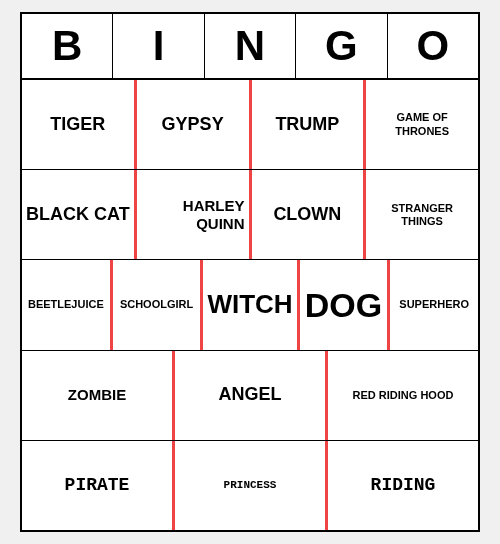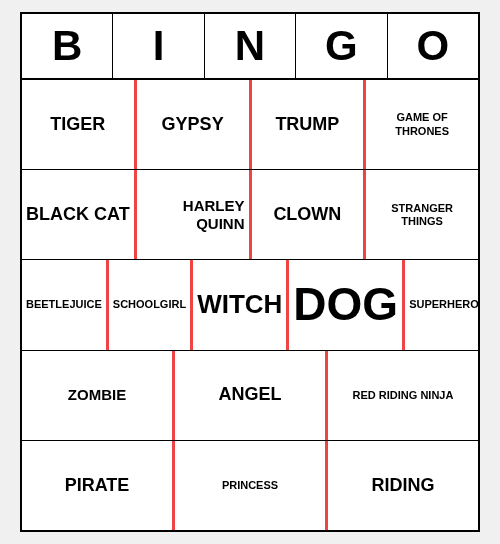--- a/index.html
+++ b/index.html
@@ -46,20 +46,21 @@
       flex: 1;
     }
 
     .bingo-row {
       display: flex;
       flex: 1;
       border-bottom: 1px solid #000;
     }
     .bingo-row:last-child {
       border-bottom: none;
+      font-family: Liberation Mono, monospace;
     }
 
     .bingo-cell {
       flex: 1;
       border-right: 3px solid #ef4444;
       display: flex;
       align-items: center;
       justify-content: center;
       text-align: center;
       padding: 4px;
@@ -80,21 +81,21 @@
       font-size: 15px;
       text-align: right;
     }
     .size-small {
       font-size: 11px;
     }
     .size-xlarge {
       font-size: 26px;
     }
     .size-xxlarge {
-      font-size: 46px;
+      font-size: 34px;
     }
   </style>
 </head>
 <body>
 
 <div class="bingo-card">
   <div class="bingo-header">
   <div class="bingo-header-cell">B</div>
       <div class="bingo-header-cell">I</div>
       <div class="bingo-header-cell">N</div>
@@ -148,21 +149,21 @@
         </div>
       </div>
       <div class="bingo-row">
         <div class="bingo-cell">
           <span class="cell-text size-medium">ZOMBIE</span>
         </div>
         <div class="bingo-cell">
           <span class="cell-text size-large">ANGEL</span>
         </div>
         <div class="bingo-cell">
-          <span class="cell-text size-small">RED RIDING NINJA</span>
+          <span class="cell-text size-small">RED RIDING HOOD</span>
         </div>
       </div>
       <div class="bingo-row">
         <div class="bingo-cell">
           <span class="cell-text size-large">PIRATE</span>
         </div>
         <div class="bingo-cell">
           <span class="cell-text size-small">PRINCESS</span>
         </div>
         <div class="bingo-cell">

